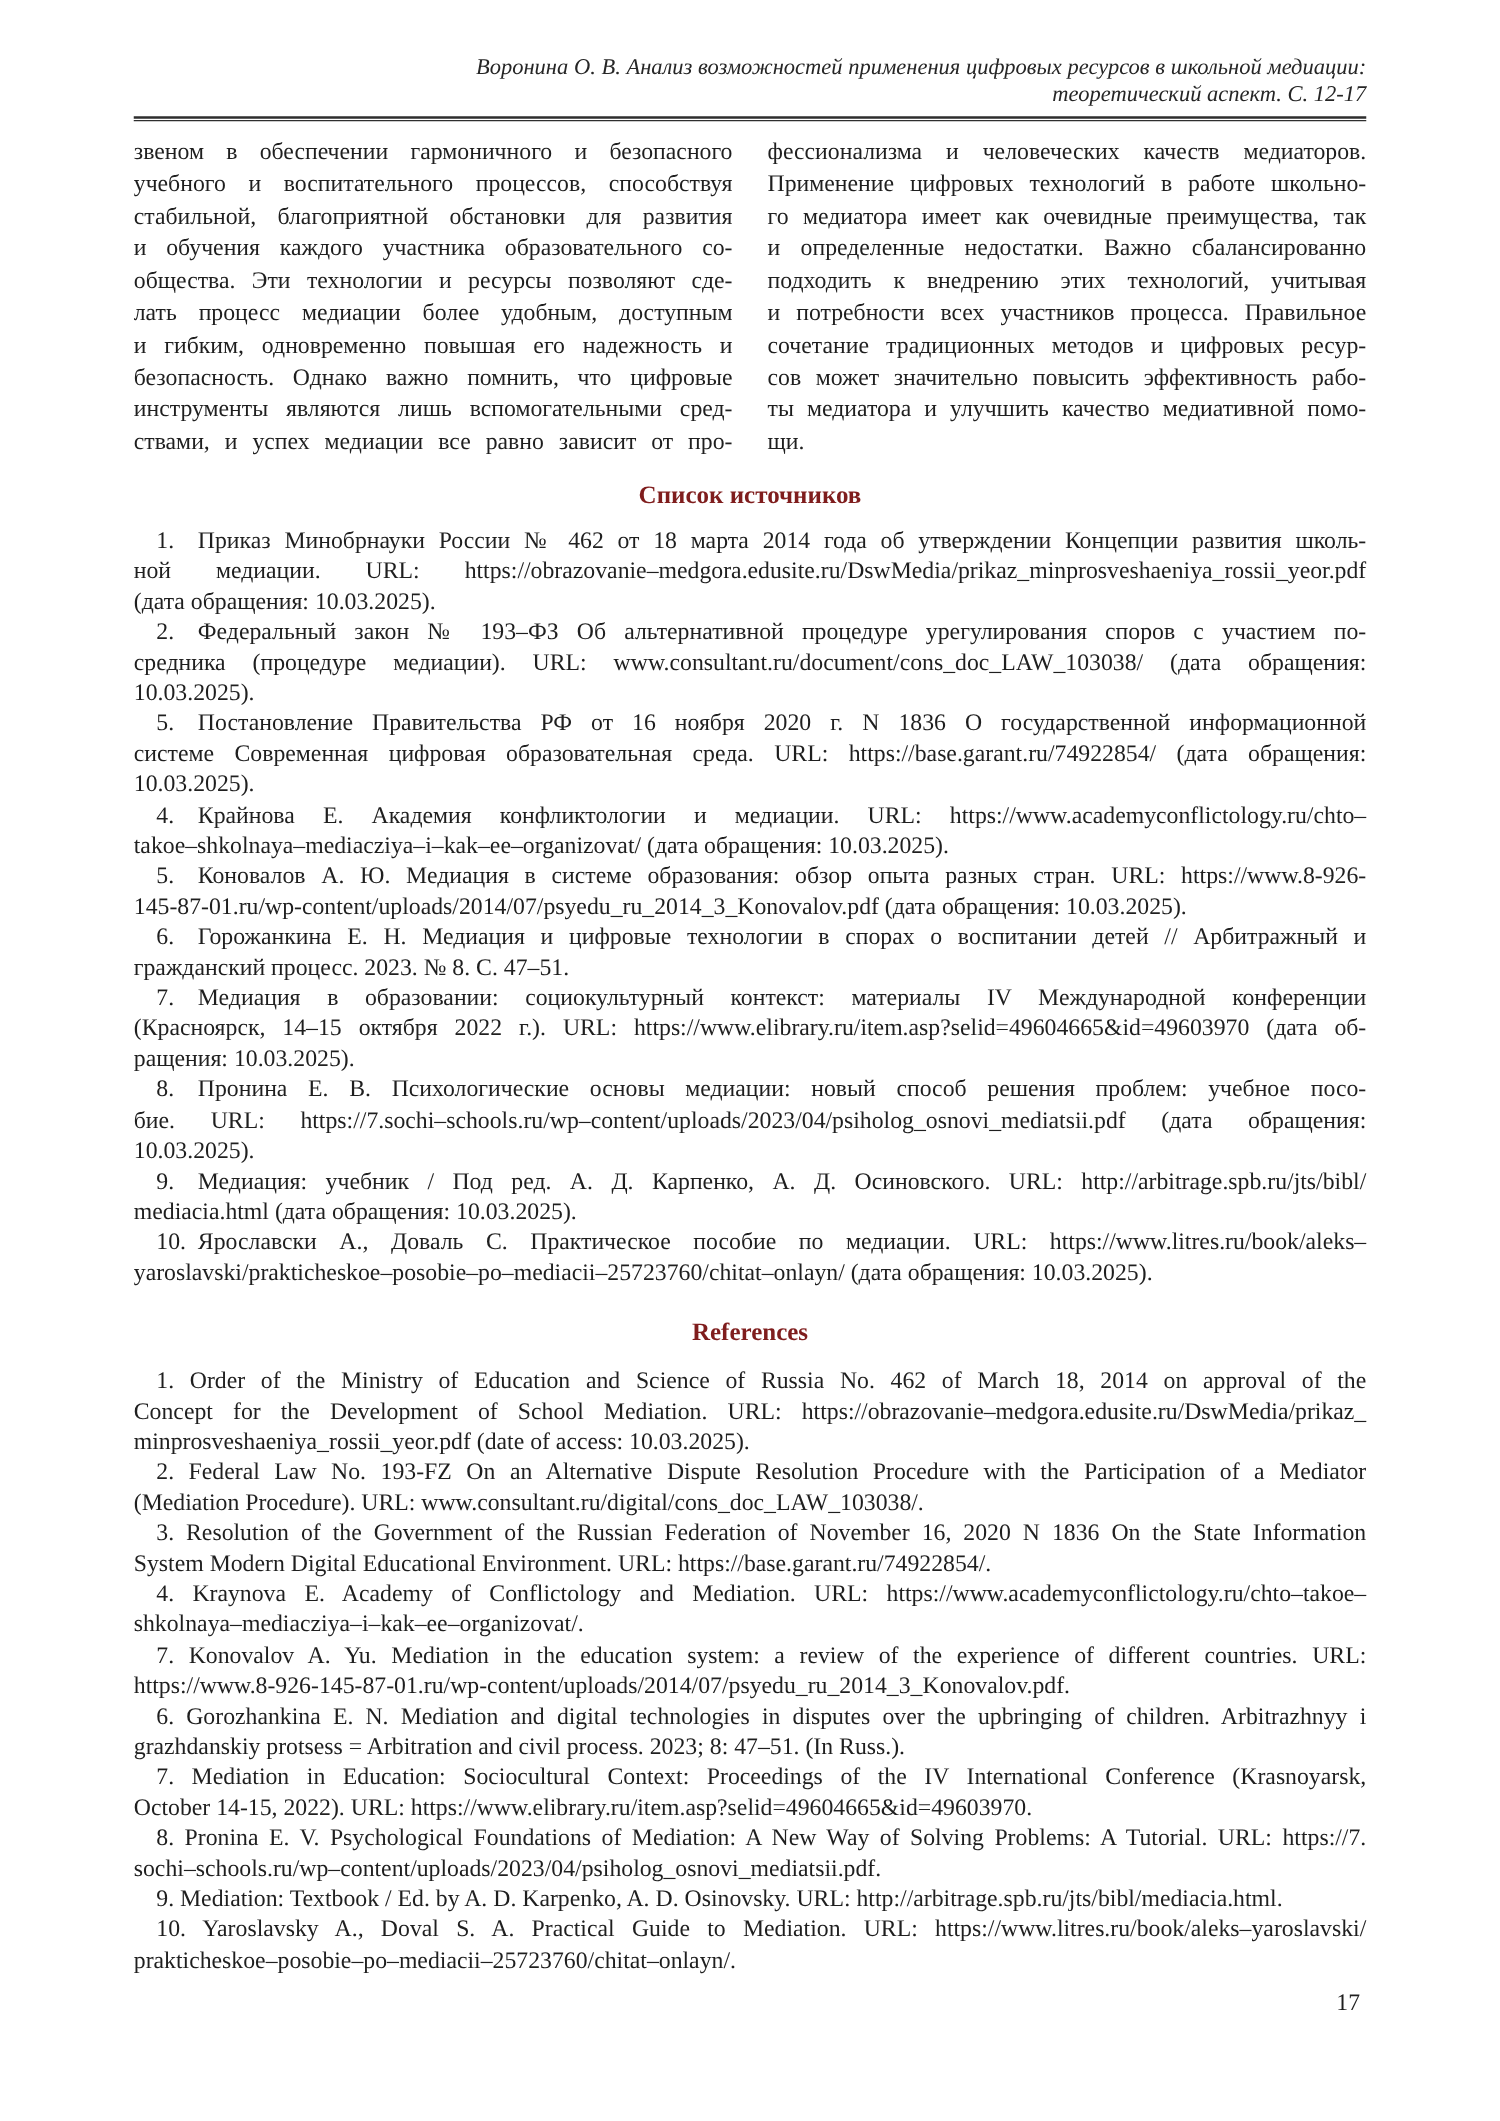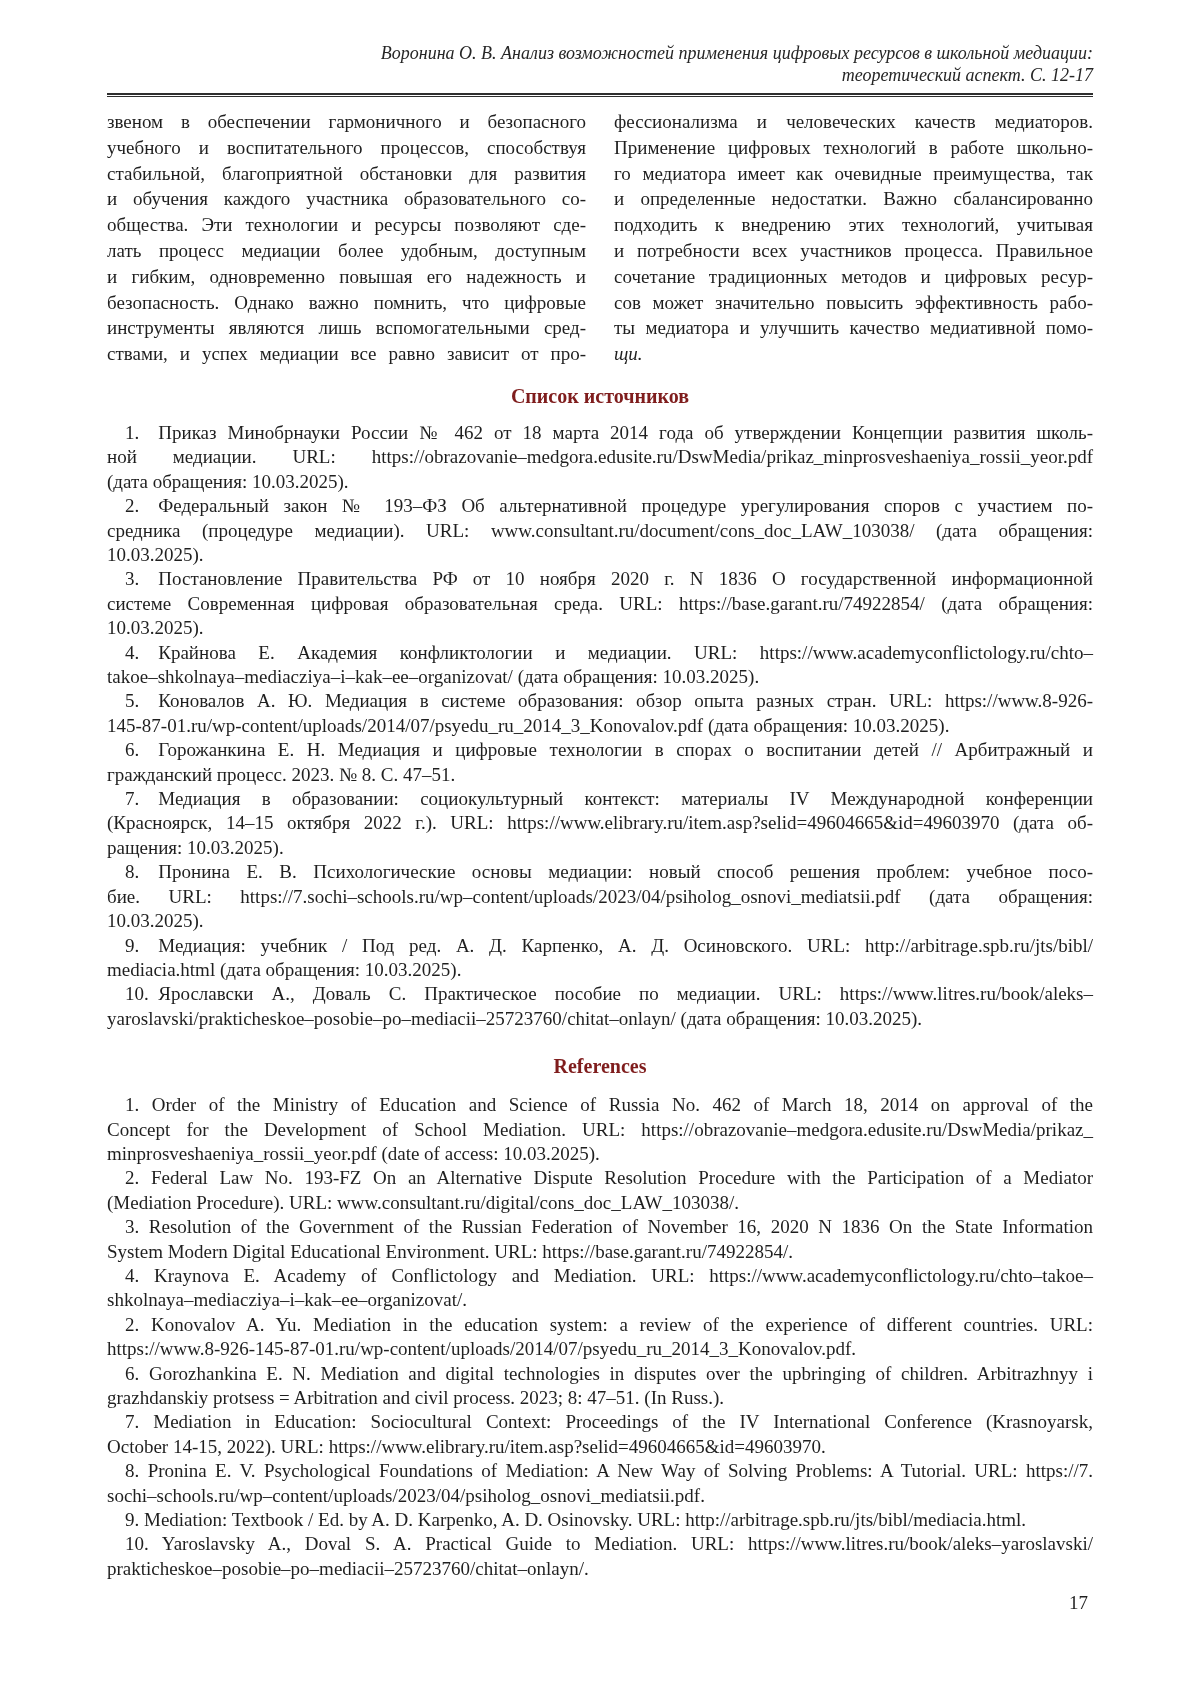--- a/index.html
+++ b/index.html
@@ -35,21 +35,20 @@
     line-height:25.8px;
   }
   .col{flex:1 1 0;min-width:0;}
   .col-line{
     text-align:justify;
     text-align-last:justify;
     white-space:normal;
   }
   .col-right .ref-item:last-child .col-line{
     text-align-last:left;
-    font-style:italic;
   }
   .section-heading{
     margin:18px 0 13px 0;
     text-align:center;
     font-size:20px;
     font-weight:bold;
     color:#7f1d1d;
   }
   .section-heading.en{margin-top:24px;margin-bottom:15px;}
   .ref-list{
@@ -157,21 +156,21 @@
         <div class="line first">1.  Приказ Минобрнауки России № 462 от 18 марта 2014 года об утверждении Концепции развития школь-</div>
         <div class="line">ной медиации. URL: https://obrazovanie–medgora.edusite.ru/DswMedia/prikaz_minprosveshaeniya_rossii_yeor.pdf</div>
         <div class="line last">(дата обращения: 10.03.2025).</div>
       </div>
       <div class="ref-item">
         <div class="line first">2.  Федеральный закон № 193–ФЗ Об альтернативной процедуре урегулирования споров с участием по-</div>
         <div class="line">средника (процедуре медиации). URL: www.consultant.ru/document/cons_doc_LAW_103038/ (дата обращения:</div>
         <div class="line last">10.03.2025).</div>
       </div>
       <div class="ref-item">
-        <div class="line first">3.  Постановление Правительства РФ от 10 ноября 2020 г. N 1836 О государственной информационной</div>
+        <div class="line first">5.  Постановление Правительства РФ от 16 ноября 2020 г. N 1836 О государственной информационной</div>
         <div class="line">системе Современная цифровая образовательная среда. URL: https://base.garant.ru/74922854/ (дата обращения:</div>
         <div class="line last">10.03.2025).</div>
       </div>
       <div class="ref-item">
         <div class="line first">4.  Крайнова Е. Академия конфликтологии и медиации. URL: https://www.academyconflictology.ru/chto–</div>
         <div class="line last">takoe–shkolnaya–mediacziya–i–kak–ee–organizovat/ (дата обращения: 10.03.2025).</div>
       </div>
       <div class="ref-item">
         <div class="line first">5.  Коновалов А. Ю. Медиация в системе образования: обзор опыта разных стран. URL: https://www.8-926-</div>
         <div class="line last">145-87-01.ru/wp-content/uploads/2014/07/psyedu_ru_2014_3_Konovalov.pdf (дата обращения: 10.03.2025).</div>
@@ -214,21 +213,21 @@
       </div>
       <div class="ref-item">
         <div class="line first">3. Resolution of the Government of the Russian Federation of November 16, 2020 N 1836 On the State Information</div>
         <div class="line last">System Modern Digital Educational Environment. URL: https://base.garant.ru/74922854/.</div>
       </div>
       <div class="ref-item">
         <div class="line first">4. Kraynova E. Academy of Conflictology and Mediation. URL: https://www.academyconflictology.ru/chto–takoe–</div>
         <div class="line last">shkolnaya–mediacziya–i–kak–ee–organizovat/.</div>
       </div>
       <div class="ref-item">
-        <div class="line first">2. Konovalov A. Yu. Mediation in the education system: a review of the experience of different countries. URL:</div>
+        <div class="line first">7. Konovalov A. Yu. Mediation in the education system: a review of the experience of different countries. URL:</div>
         <div class="line last">https://www.8-926-145-87-01.ru/wp-content/uploads/2014/07/psyedu_ru_2014_3_Konovalov.pdf.</div>
       </div>
       <div class="ref-item">
         <div class="line first">6. Gorozhankina E. N. Mediation and digital technologies in disputes over the upbringing of children. Arbitrazhnyy i</div>
         <div class="line last">grazhdanskiy protsess = Arbitration and civil process. 2023; 8: 47–51. (In Russ.).</div>
       </div>
       <div class="ref-item">
         <div class="line first">7. Mediation in Education: Sociocultural Context: Proceedings of the IV International Conference (Krasnoyarsk,</div>
         <div class="line last">October 14-15, 2022). URL: https://www.elibrary.ru/item.asp?selid=49604665&amp;id=49603970.</div>
       </div>

